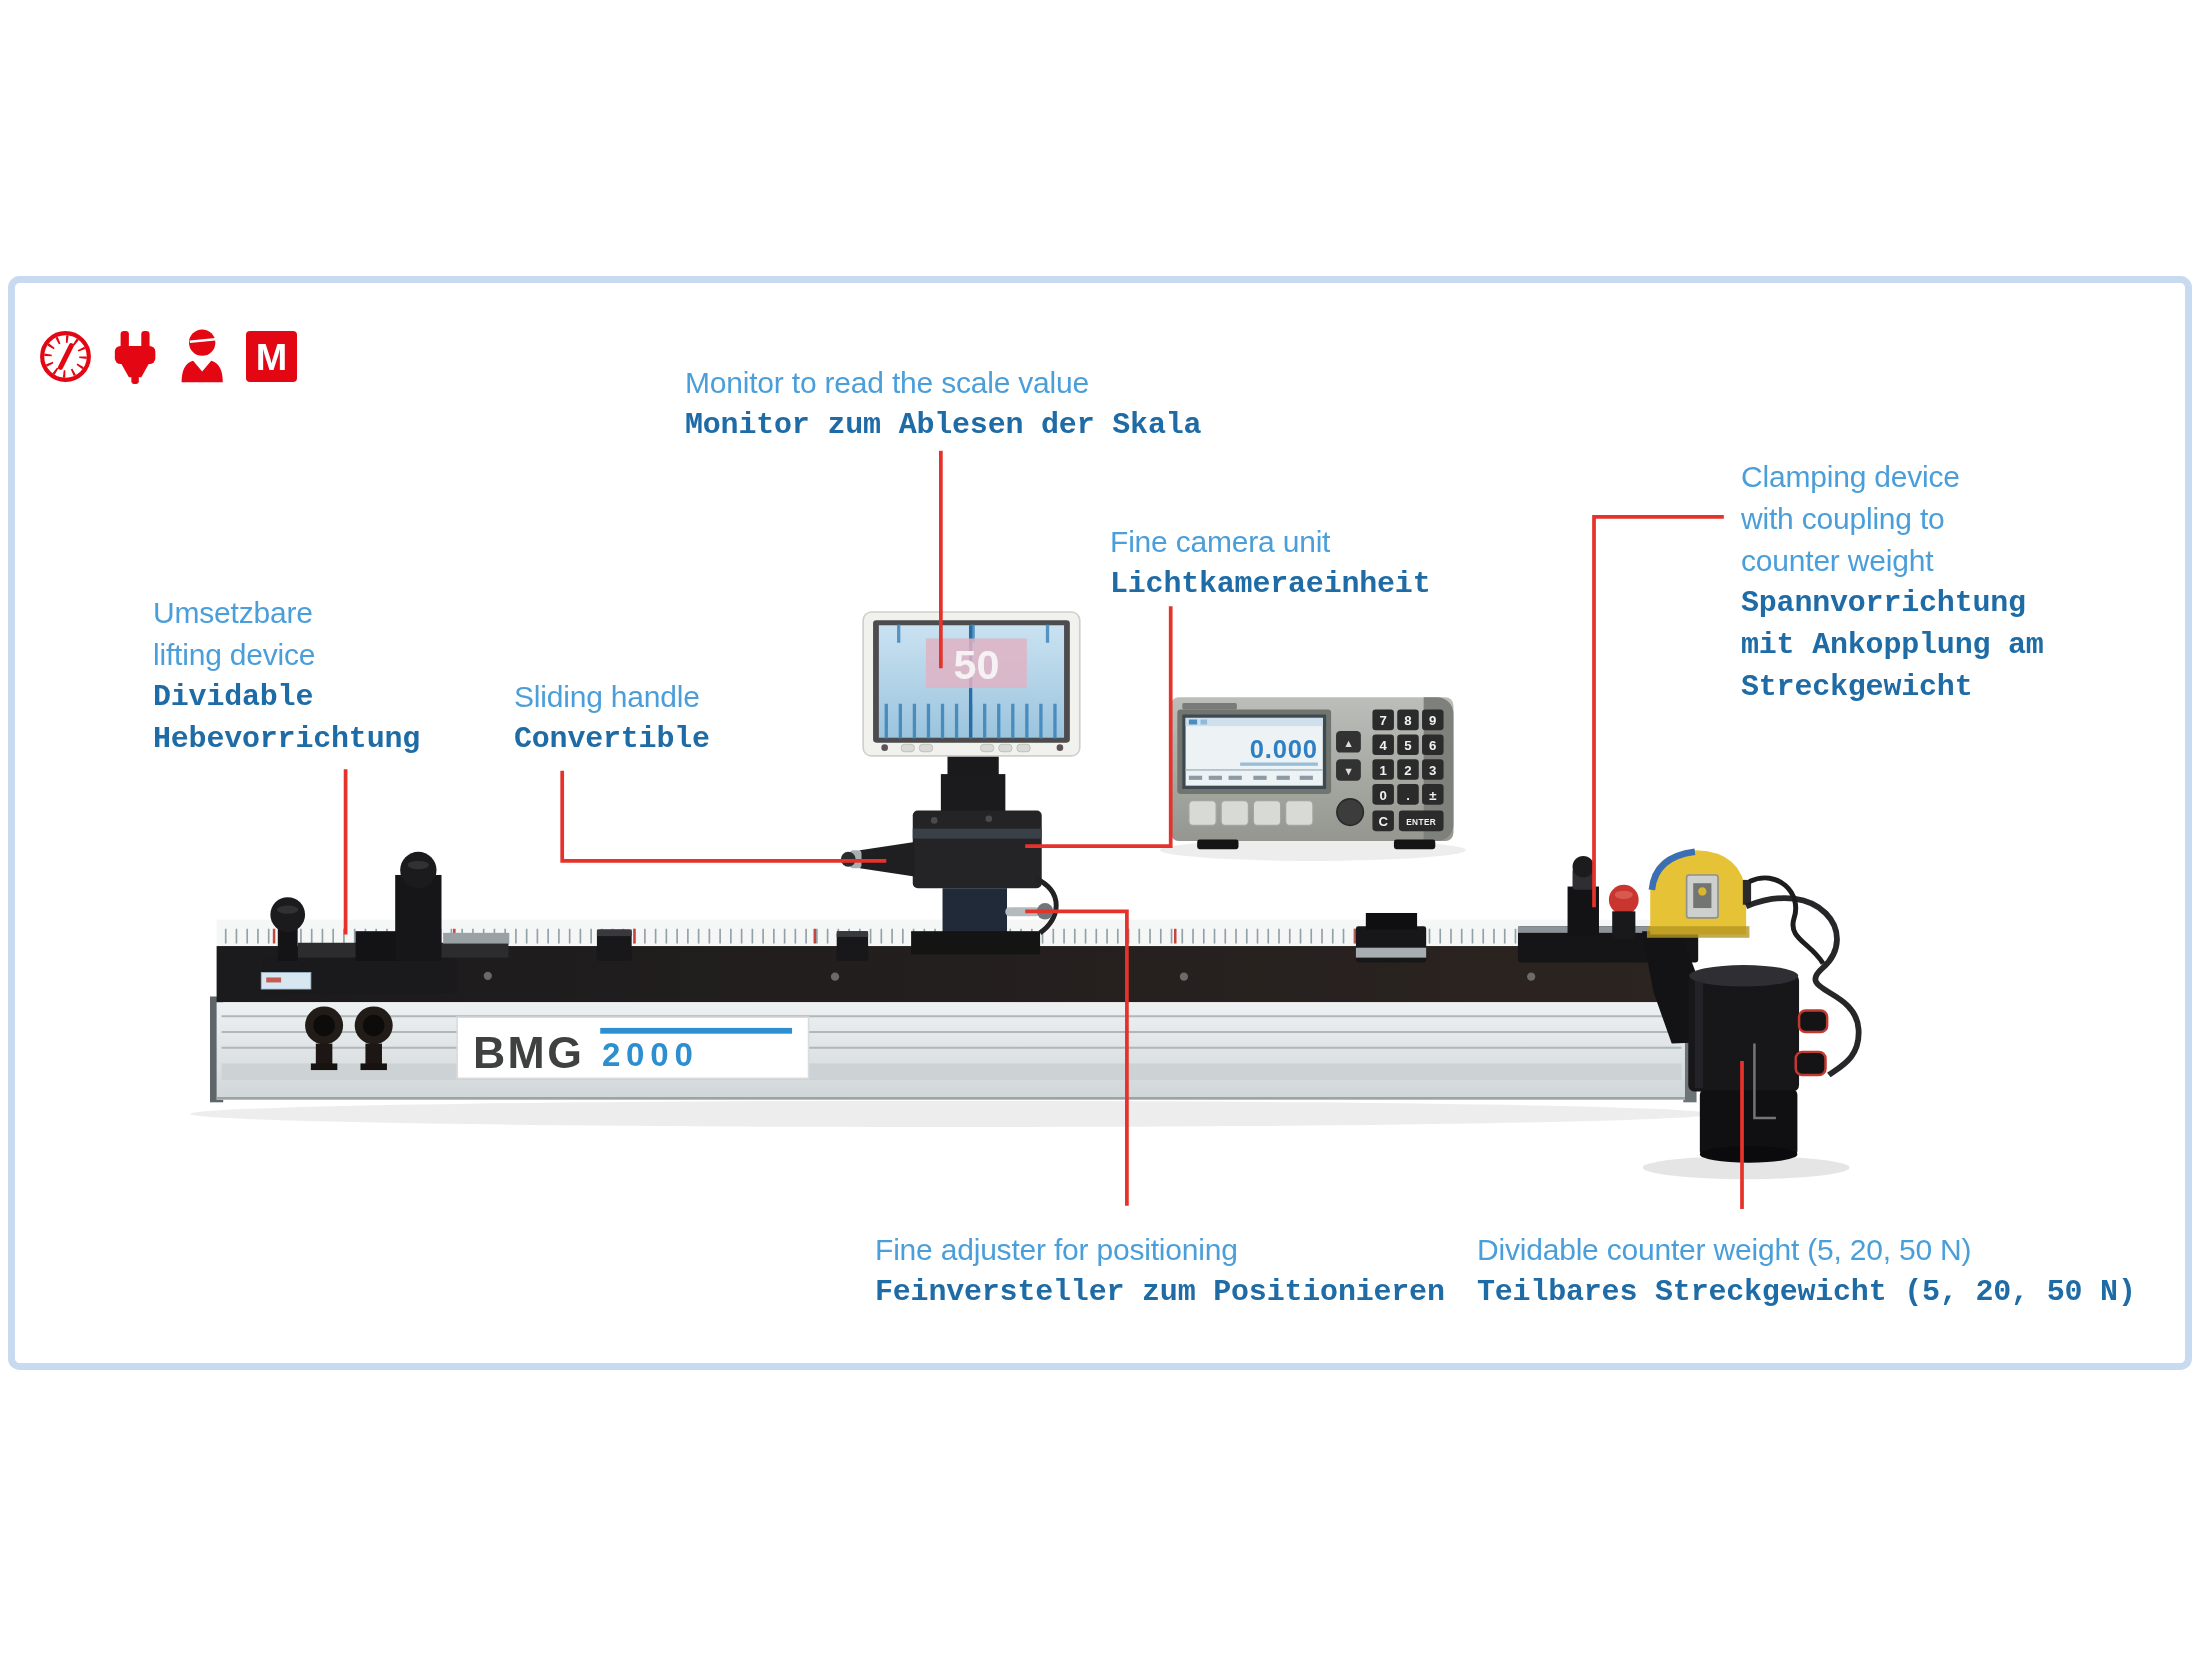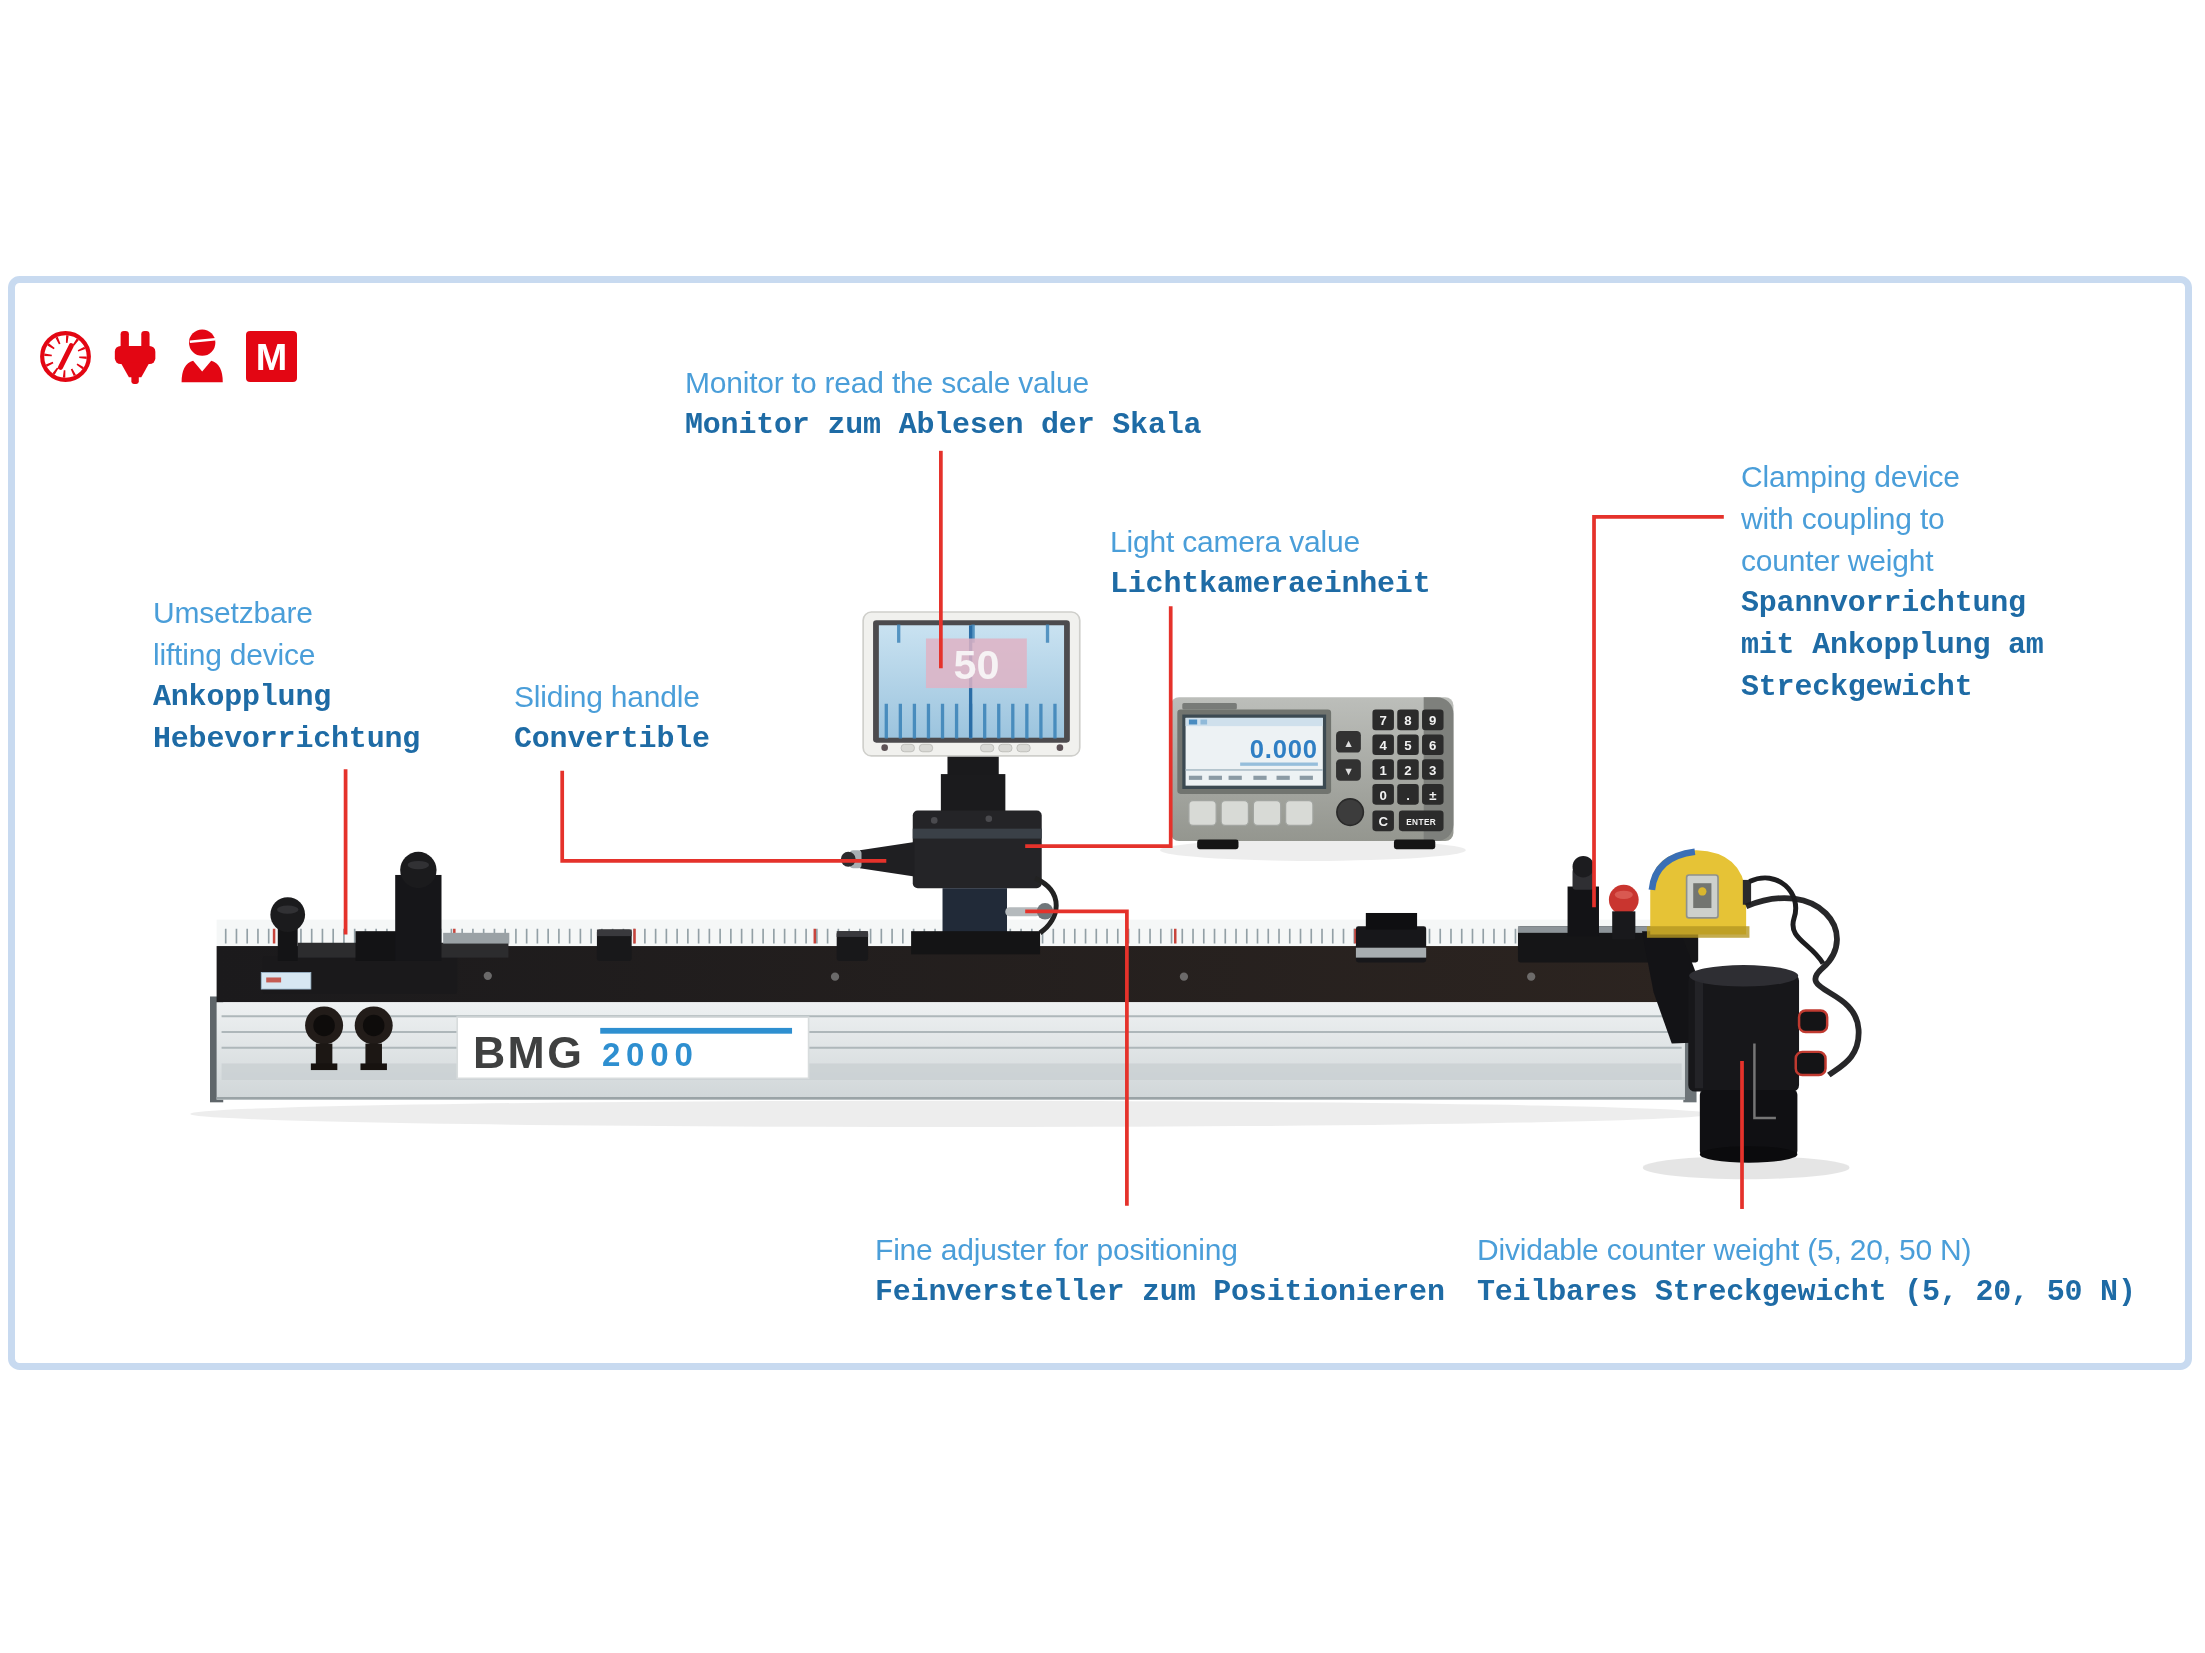--- a/index.html
+++ b/index.html
@@ -52,36 +52,36 @@
       <svg width="51" height="51" viewBox="0 0 62 62">
         <rect x="0" y="0" width="62" height="62" rx="5" fill="#e30613"></rect>
         <text x="31" y="47" text-anchor="middle" font-size="46" font-weight="bold" fill="#ffffff">M</text>
       </svg>
     </div>
   </div>
 
   <div class="label" style="left:153px;top:592px">
     <div class="en">Umsetzbare</div>
     <div class="en">lifting device</div>
-    <div class="de">Ankopplung</div>
+    <div class="de">Dividable</div>
     <div class="de">Hebevorrichtung</div>
   </div>
 
   <div class="label" style="left:514px;top:676px">
     <div class="en">Sliding handle</div>
     <div class="de">Convertible</div>
   </div>
 
   <div class="label" style="left:685px;top:362px">
     <div class="en">Monitor to read the scale value</div>
     <div class="de">Monitor zum Ablesen der Skala</div>
   </div>
 
   <div class="label" style="left:1110px;top:521px">
-    <div class="en">Light camera value</div>
+    <div class="en">Fine camera unit</div>
     <div class="de">Lichtkameraeinheit</div>
   </div>
 
   <div class="label" style="left:1741px;top:456px">
     <div class="en">Clamping device</div>
     <div class="en">with coupling to</div>
     <div class="en">counter weight</div>
     <div class="de">Spannvorrichtung</div>
     <div class="de">mit Ankopplung am</div>
     <div class="de">Streckgewicht</div>

